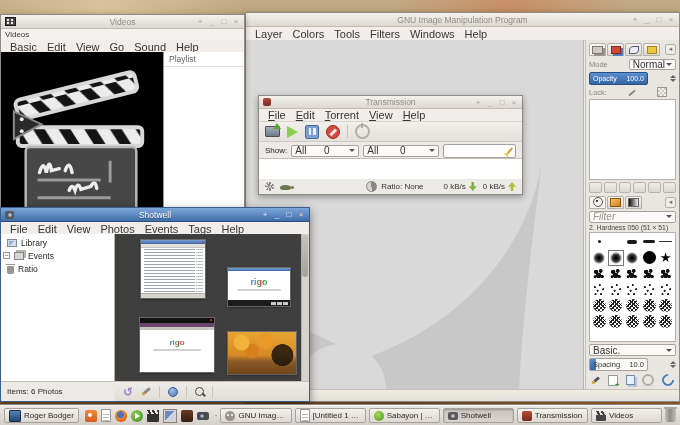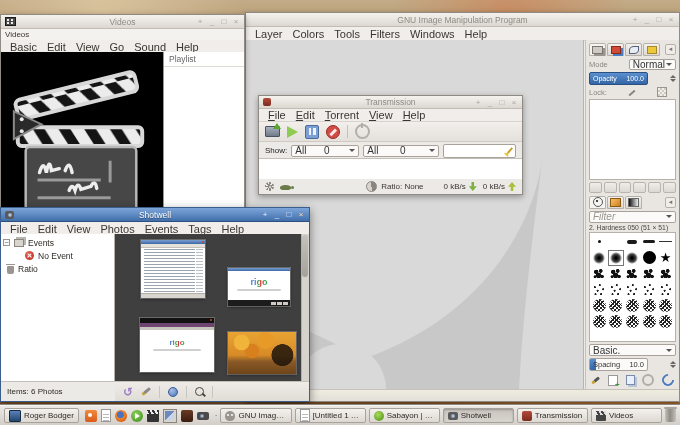--- a/index.html
+++ b/index.html
@@ -505,27 +505,27 @@
         <span class="menu-item">Edit</span>
         <span class="menu-item">View</span>
         <span class="menu-item">Photos</span>
         <span class="menu-item">Events</span>
         <span class="menu-item">Tags</span>
         <span class="menu-item">Help</span>
       </div>
     <div class="sw-body">
       <div class="sw-sidebar" id="sw-sidebar">
           <div class="sw-item">
+            <span class="i-photo"></span>
+            <span>Library</span>
+          </div>
+          <div class="sw-item">
             <span class="exp">−</span>
             <span class="i-events"></span>
             <span>Events</span>
-          </div>
-          <div class="sw-item indent">
-            <span class="i-noevent"></span>
-            <span>No Event</span>
           </div>
           <div class="sw-item">
             <span class="i-trash"></span>
             <span>Ratio</span>
           </div>
         </div>
       <div class="sw-main">
 
         <div class="thumb" style="left:26px;top:6px;width:64px;height:58px;">
           <div class="th-titlebar red-dot"></div>

